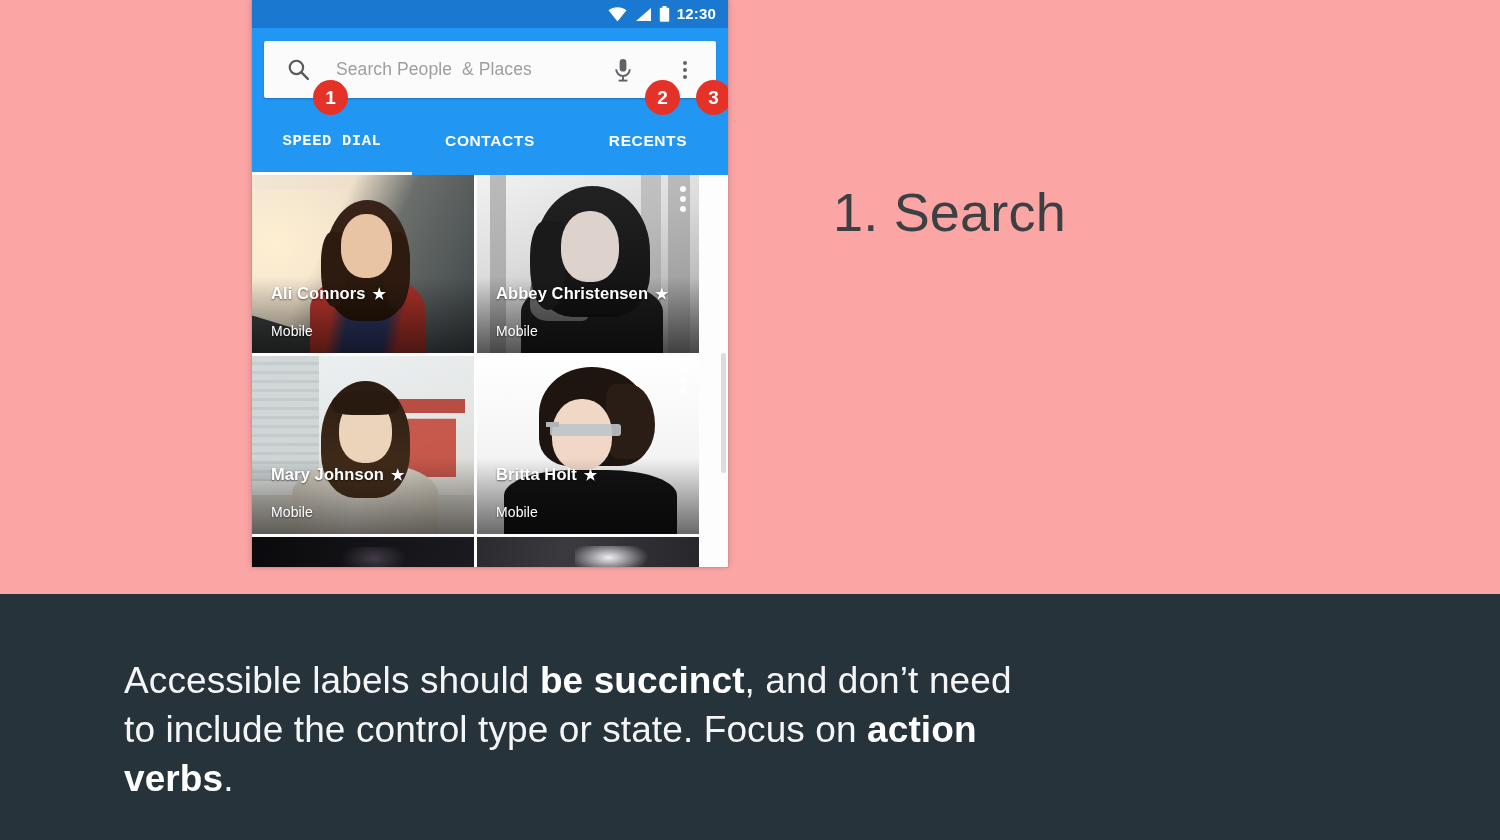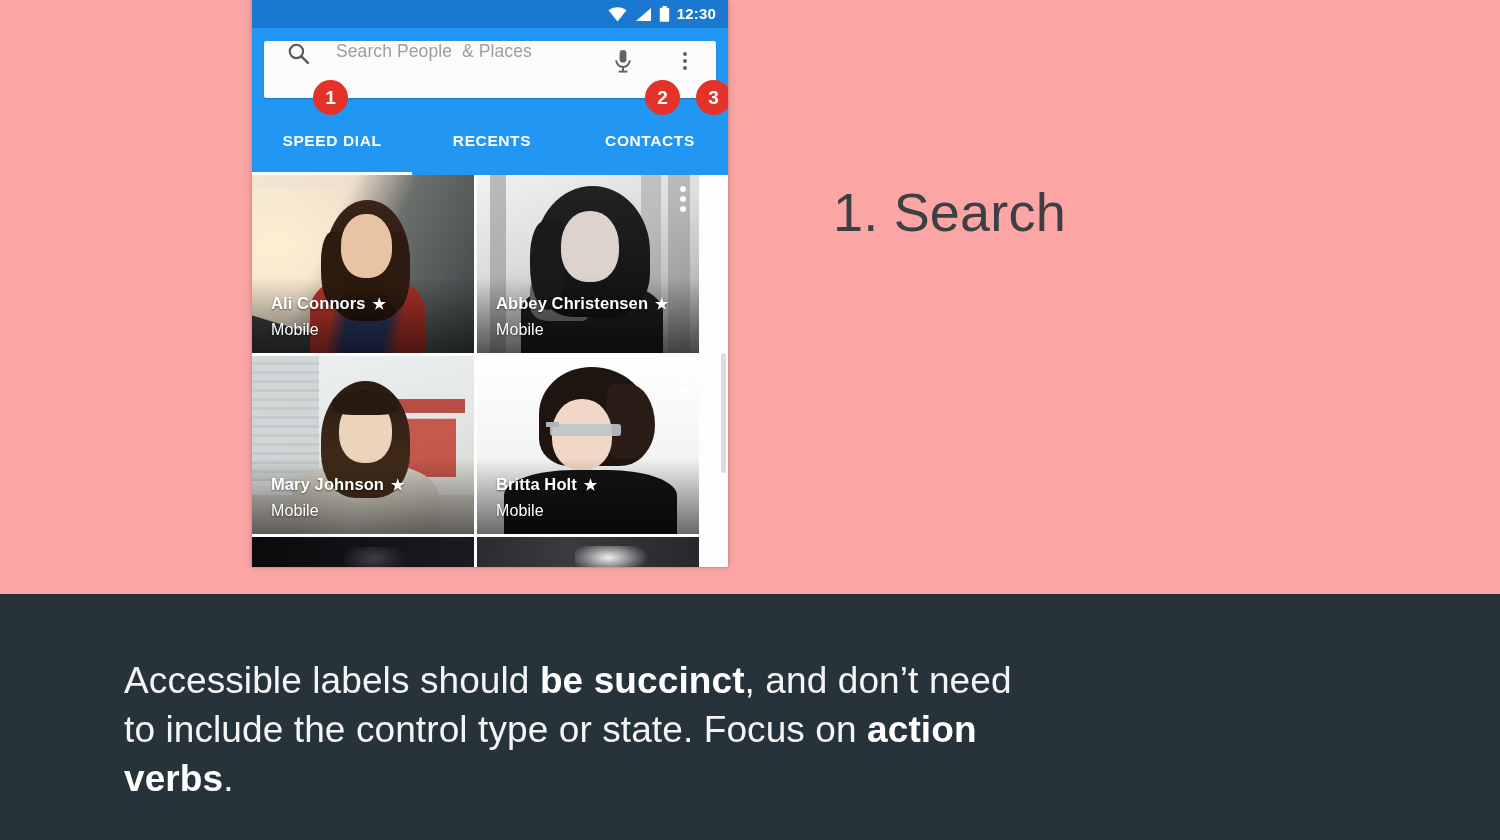--- a/index.html
+++ b/index.html
@@ -66,21 +66,21 @@
     height: 147px;
   }
 
   
   .search-field {
     position: relative;
     height: 57px;
     background: #fbfbfb;
     border-radius: 2px;
     display: flex;
-    align-items: flex-start;
+    align-items: center;
     padding: 0 8px 0 22px;
     box-shadow: 0 1px 2px rgba(0,0,0,0.22);
   }
   .search-icon-wrap { flex: 0 0 auto; display: flex; align-items: center; }
   .search-placeholder {
     flex: 1 1 auto;
     margin-left: 25px;
     color: #9e9e9e;
     font-size: 17.5px;
     white-space: pre;
@@ -143,21 +143,21 @@
   .tab {
     position: relative;
     color: #ffffff;
     font-size: 15.5px;
     font-weight: bold;
     letter-spacing: .6px;
     text-align: center;
     height: 46px;
   }
   .tab span { display: block; padding-top: 3px; }
-  .tab.t1 { width: 160px; margin-left: 0px; }
+  .tab.t1 { width: 160px; margin-left: 0px; font-family: Liberation Mono, monospace; }
   .tab.t2 { width: 160px; }
   .tab.t3 { width: 156px; }
   .tab.active::after {
     content: "";
     position: absolute;
     left: 0; right: 0; bottom: 0;
     height: 3px;
     background: #ffffff;
   }
 
@@ -194,22 +194,22 @@
     font-size: 16.5px;
     font-weight: bold;
     letter-spacing: .1px;
     display: flex;
     align-items: center;
     gap: 7px;
     white-space: nowrap;
   }
   .tile .star { font-size: 15px; line-height: 1; }
   .tile .sub {
-    font-size: 16px;
-    margin-top: 8px;
+    font-size: 14px;
+    margin-top: 20px;
     letter-spacing: .1px;
   }
   .tile-overflow {
     position: absolute;
     right: 13px;
     top: 11px;
     display: flex;
     flex-direction: column;
     gap: 4px;
     z-index: 3;
@@ -388,25 +388,25 @@
       </div>
 
       <div class="badge" id="badge-1">1</div>
       <div class="badge" id="badge-2">2</div>
       <div class="badge" id="badge-3">3</div>
 
       <div class="tabs">
         <div class="tab t1 active">
           <span>SPEED DIAL</span>
         </div>
+        <div class="tab t3">
+          <span>CONTACTS</span>
+        </div>
         <div class="tab t2">
           <span>RECENTS</span>
-        </div>
-        <div class="tab t3">
-          <span>CONTACTS</span>
         </div>
       </div>
     </div>
 
     <div class="grid">
 
       <div class="grid-row">
 
         <div class="tile">
           <div class="photo ph ph-ali">

